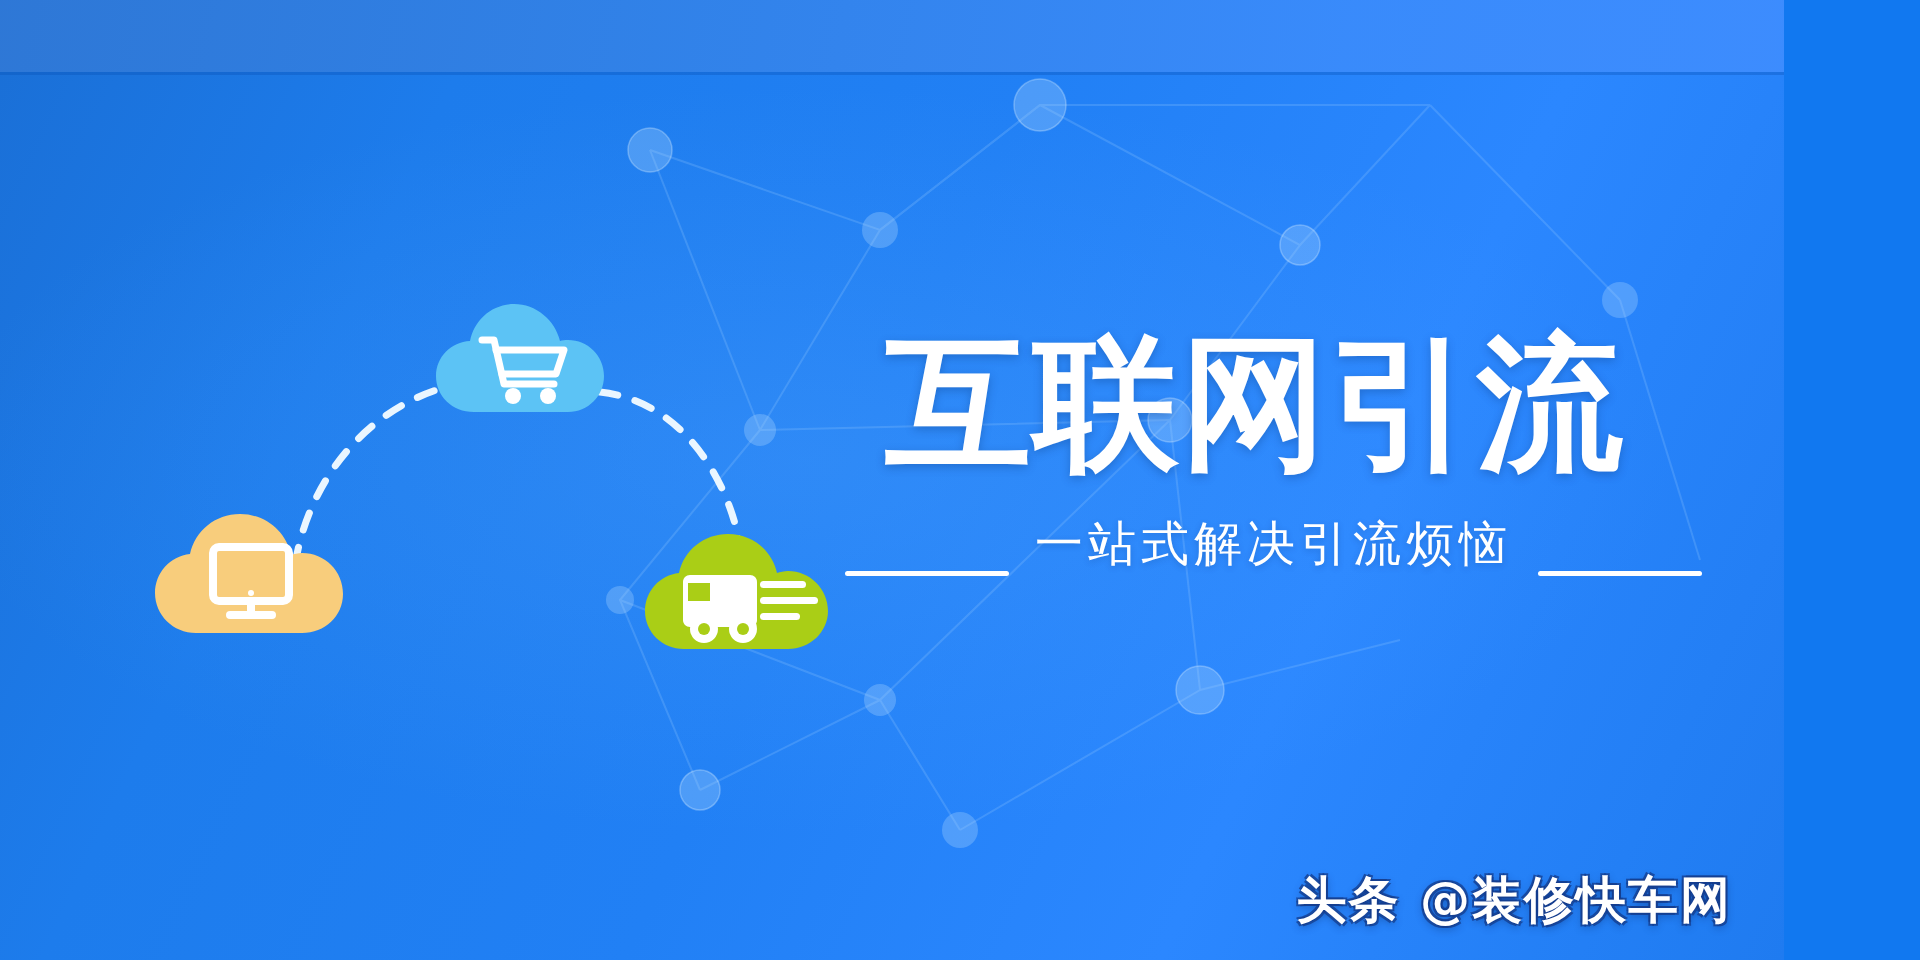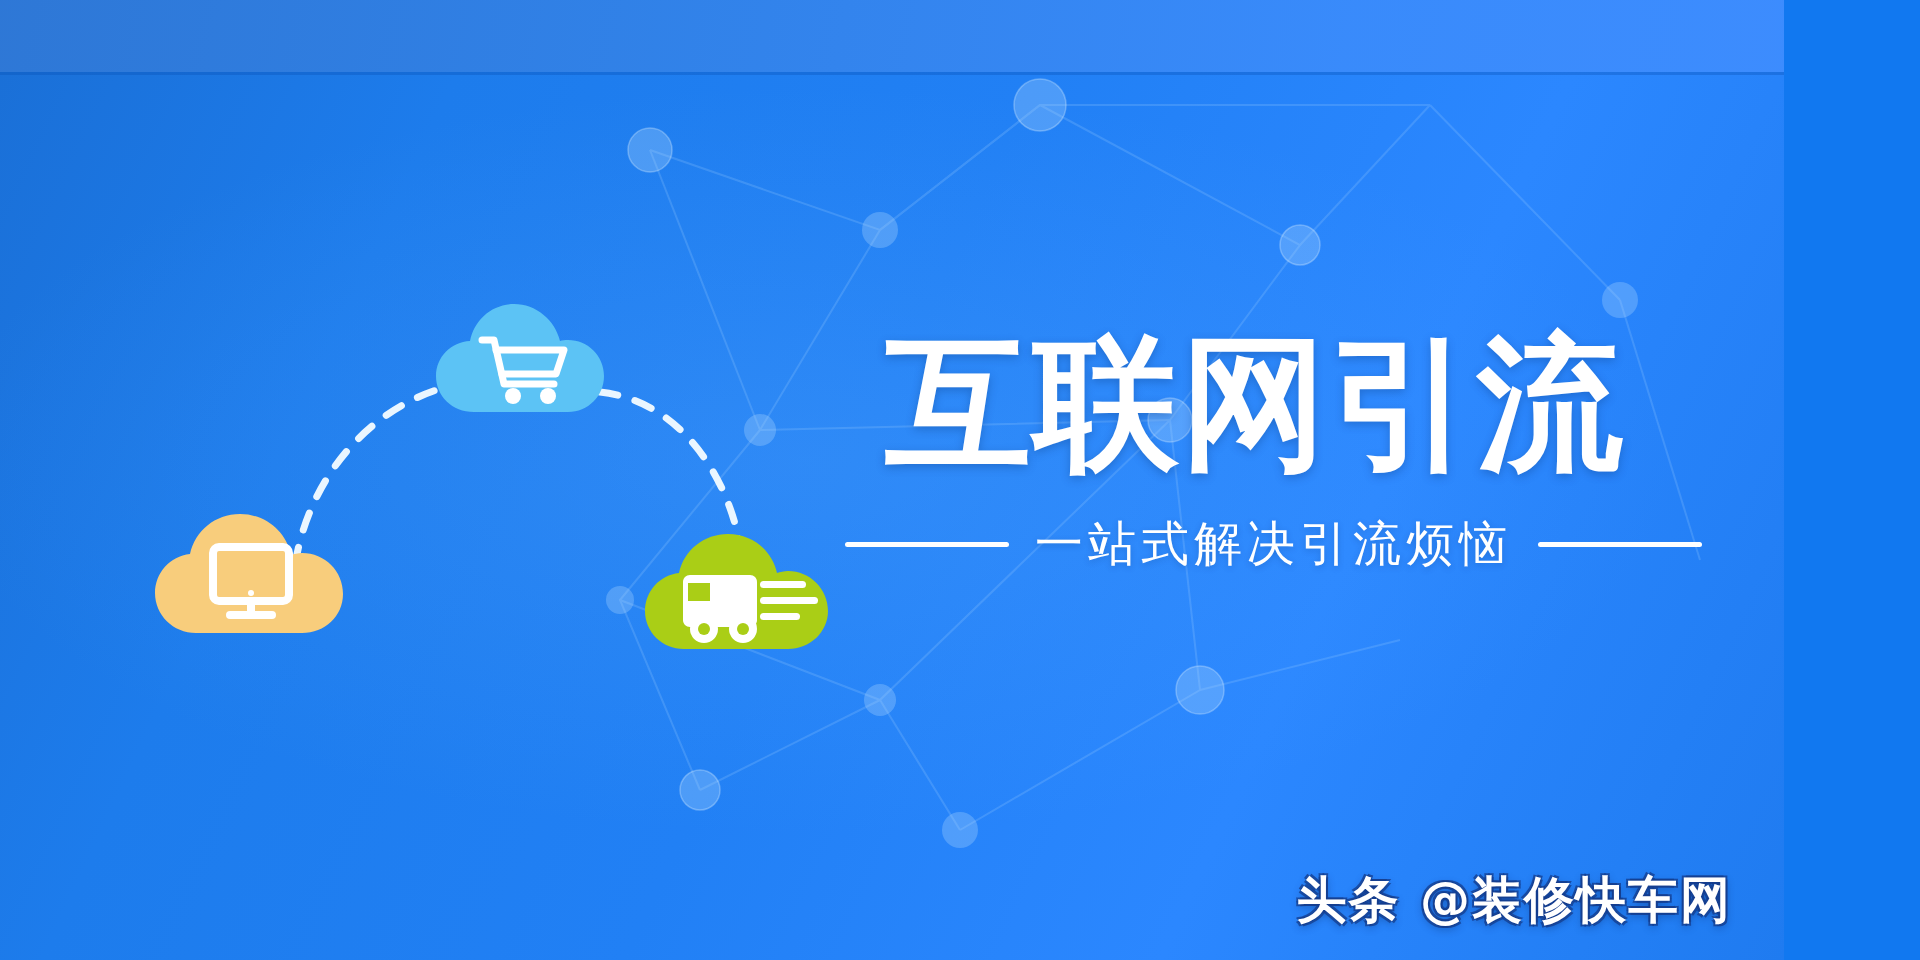--- a/index.html
+++ b/index.html
@@ -80,21 +80,21 @@
     font-weight: bold;
     color: #ffffff;
     letter-spacing: 2px;
     white-space: nowrap;
     text-shadow: 0 3px 10px rgba(0,40,100,0.28);
     font-family: "DejaVu Sans", "Liberation Sans", sans-serif;
   }
 
   .subrow {
     display: flex;
-    align-items: center;
+    align-items: flex-end;
     gap: 26px;
     margin-top: 36px;
     margin-left: -40px;
   }
   .rule {
     height: 5px;
     background: #ffffff;
     border-radius: 3px;
     flex: 0 0 auto;
   }

